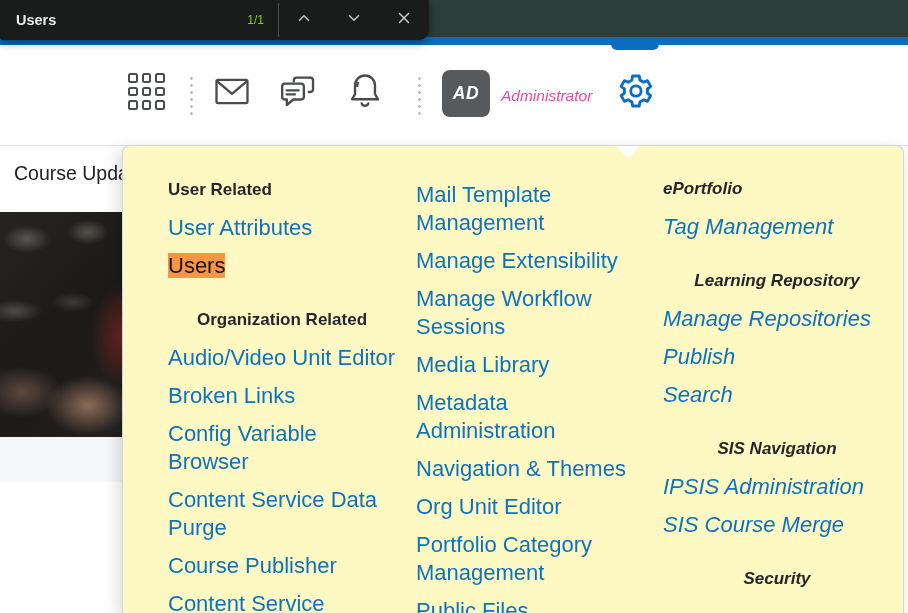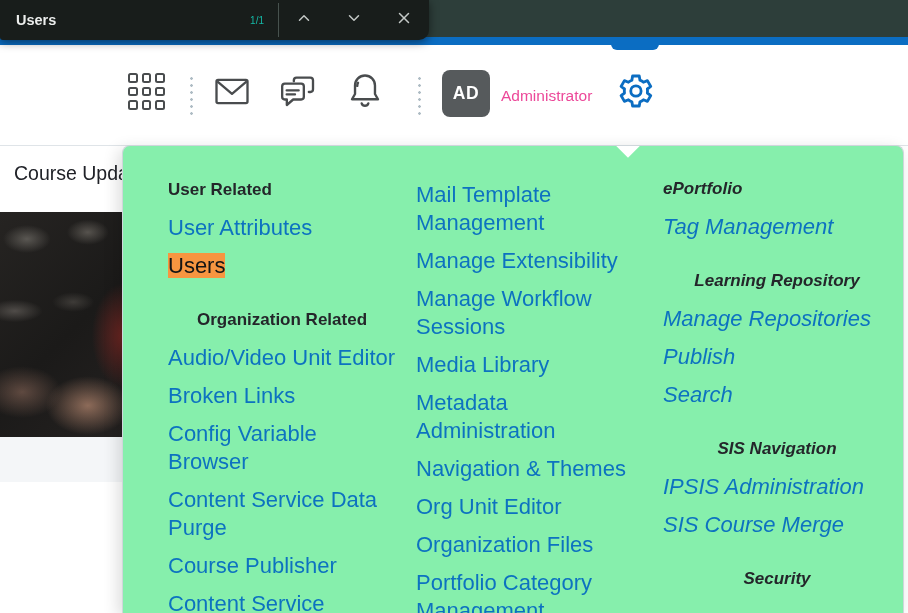--- a/index.html
+++ b/index.html
@@ -10,28 +10,28 @@
   .topbar { position:absolute; top:0; left:0; width:908px; height:37px; background:#2d3e3a; z-index:2; }
   .blue-strip { position:absolute; top:37px; left:0; width:908px; height:8px; background:#0b6dc2; z-index:2; }
   .gear-tab { position:absolute; top:37px; left:611px; width:48px; height:13px; background:#0b6dc2;
     border-radius:0 0 6px 6px; z-index:3; }
 
   
   .find-bar { position:absolute; top:0; left:0; width:429px; height:40px; background:#181d1b;
     border-radius:0 0 10px 3px; box-shadow:0 2px 10px rgba(0,0,0,.5); display:flex; align-items:center;
     z-index:20; }
   .find-query { flex:1; padding-left:16px; color:#eceeed; font-size:14.5px; font-weight:bold; }
-  .find-count { color:#14b8a6; font-size:10px; padding-right:14px; }
+  .find-count { color:#84cc16; font-size:12px; padding-right:14px; }
   .find-sep { width:1px; height:34px; background:#47524e; }
   .find-btn { width:50px; height:40px; display:flex; align-items:center; justify-content:center; cursor:pointer; }
   .find-btn svg { stroke:#c3c8c6; }
 
   
   .navbar { position:absolute; top:45px; left:0; width:908px; height:101px; background:#fff;
-    border-bottom:1px solid #dfe4e8; z-index:1; }
+    border-bottom:1px solid #dfe4e8; z-index:1;font-style:italic; }
   .nav-icon { position:absolute; cursor:pointer; }
   .waffle { left:128px; top:28px; width:37px; height:37px; display:grid;
     grid-template-columns:repeat(3,1fr); grid-template-rows:repeat(3,1fr); gap:4px; }
   .waffle span { border:2.4px solid #494c4e; border-radius:2.5px; }
   .dots { position:absolute; width:3px; height:40px; top:30px;
     background-image:radial-gradient(circle, #aebcc4 1.2px, transparent 1.5px);
     background-size:3px 7px; background-repeat:repeat-y; }
   .avatar { position:absolute; left:442px; top:25px; width:48px; height:47px; background:#565a5c;
     border-radius:8px; color:#fff; font-weight:bold; font-size:17.5px; letter-spacing:.5px;
     display:flex; align-items:center; justify-content:center; cursor:pointer; }
@@ -47,21 +47,21 @@
       radial-gradient(55px 36px at 18% 80%, rgba(150,112,96,.55), transparent 72%),
       radial-gradient(42px 70px at 101% 55%, rgba(122,38,34,.85), transparent 75%),
       radial-gradient(34px 20px at 22% 12%, rgba(96,93,88,.9), transparent 70%),
       radial-gradient(30px 18px at 72% 9%, rgba(100,96,90,.8), transparent 70%),
       radial-gradient(40px 16px at 12% 44%, rgba(88,84,80,.85), transparent 70%),
       radial-gradient(30px 14px at 60% 40%, rgba(70,67,63,.8), transparent 70%),
       linear-gradient(135deg, #262422, #1b1a19 55%, #242120); }
   .gray-strip { position:absolute; left:0; top:437px; width:122px; height:45px; background:#f4f6f8; z-index:0; }
 
   
-  .admin-menu { position:absolute; left:122px; top:145px; width:782px; height:468px; background:#86efac;
+  .admin-menu { position:absolute; left:122px; top:145px; width:782px; height:468px; background:#fef9c3;
     border:1px solid #cfd6db; border-bottom:none; border-radius:8px 8px 0 0;
     box-shadow:-4px 4px 16px rgba(0,0,0,.14); z-index:5; overflow:hidden; }
   .caret { position:absolute; left:496px; top:-10px; width:18px; height:18px; background:#fff;
     border-left:1px solid #cfd6db; border-top:1px solid #cfd6db; transform:rotate(45deg); z-index:6; }
   .col { position:absolute; }
   .col1 { left:45px; top:30px; width:228px; }
   .col2 { left:293px; top:35px; width:228px; }
   .col3 { left:540px; top:29px; width:228px;font-style:italic; }
   .menu-header { font-size:17px; font-weight:bold; color:#24262a; line-height:28px; margin-bottom:10px; }
   .menu-header + .menu-header, .menu-link + .menu-header { margin-top:26px; }
@@ -173,21 +173,20 @@
   </div>
 
   <div class="col col2">
     <a class="menu-link">Mail Template Management</a>
     <a class="menu-link">Manage Extensibility</a>
     <a class="menu-link">Manage Workflow Sessions</a>
     <a class="menu-link">Media Library</a>
     <a class="menu-link">Metadata Administration</a>
     <a class="menu-link">Navigation &amp; Themes</a>
     <a class="menu-link">Org Unit Editor</a>
-    <a class="menu-link">Organization Files</a>
     <a class="menu-link">Portfolio Category Management</a>
     <a class="menu-link">Public Files</a>
   </div>
 
   <div class="col col3">
     <div class="menu-header">ePortfolio</div>
     <a class="menu-link">Tag Management</a>
     <div class="menu-header gap-top">Learning Repository</div>
     <a class="menu-link">Manage Repositories</a>
     <a class="menu-link">Publish</a>

